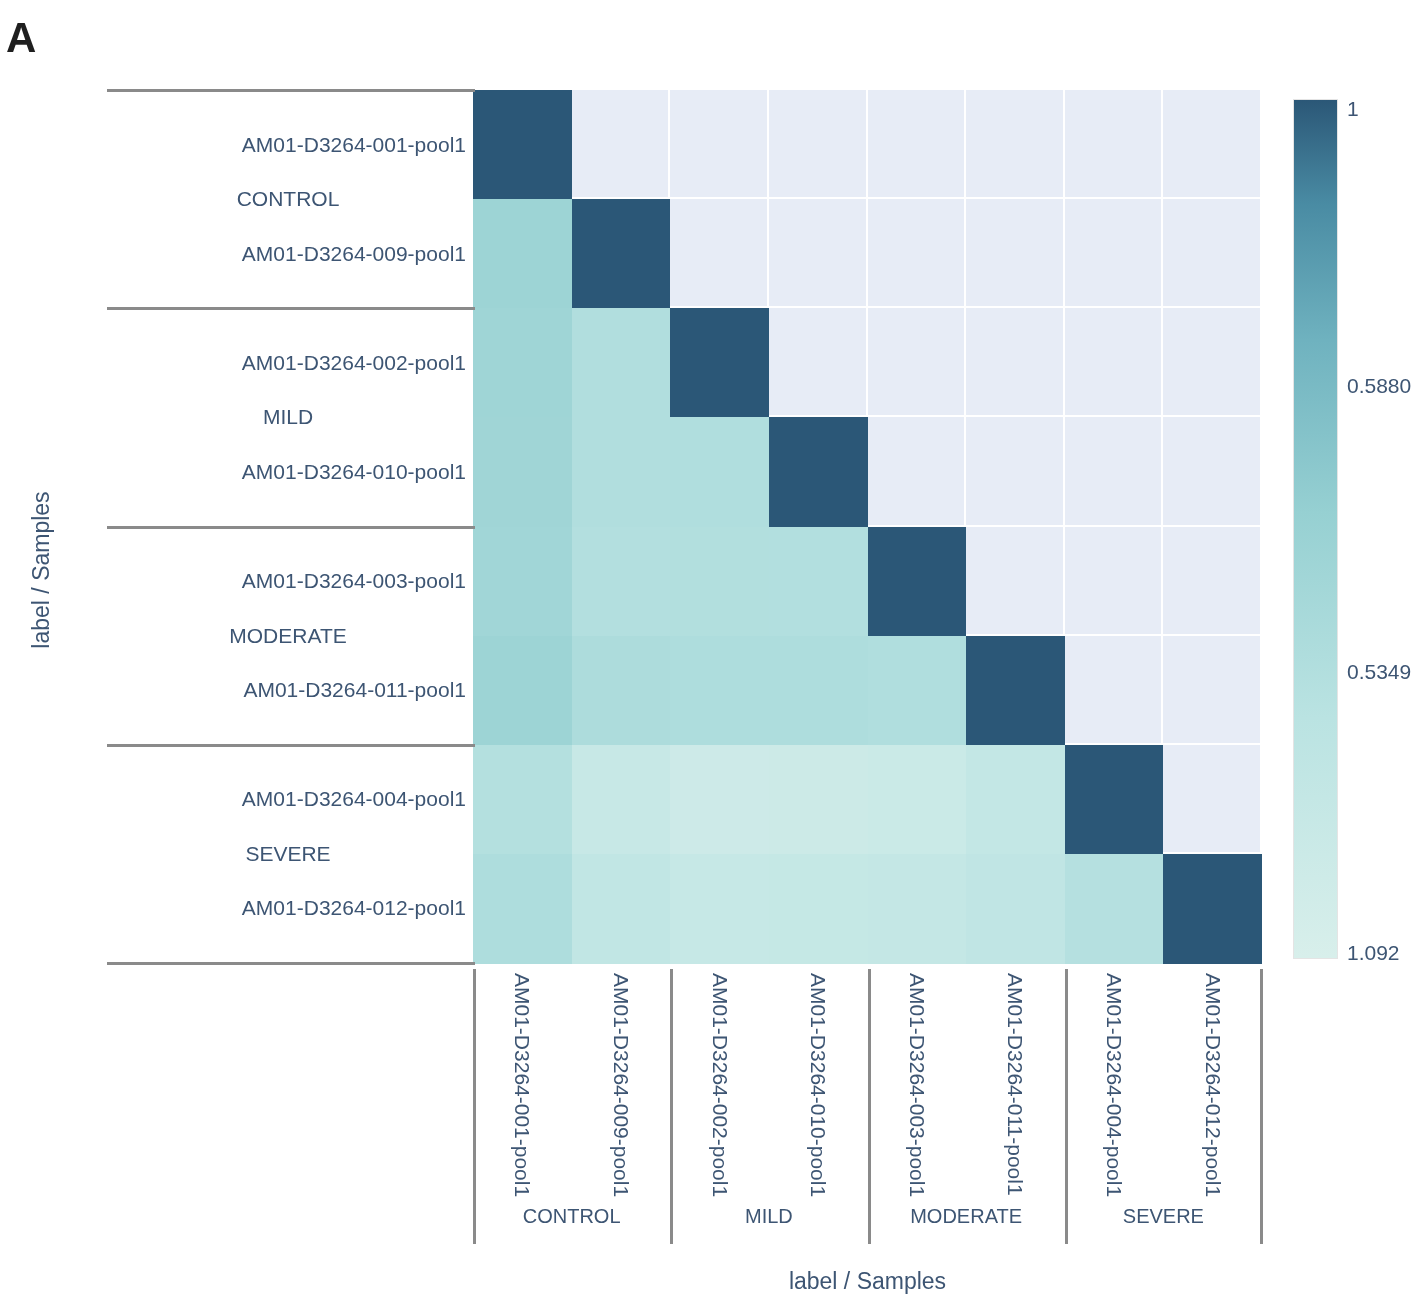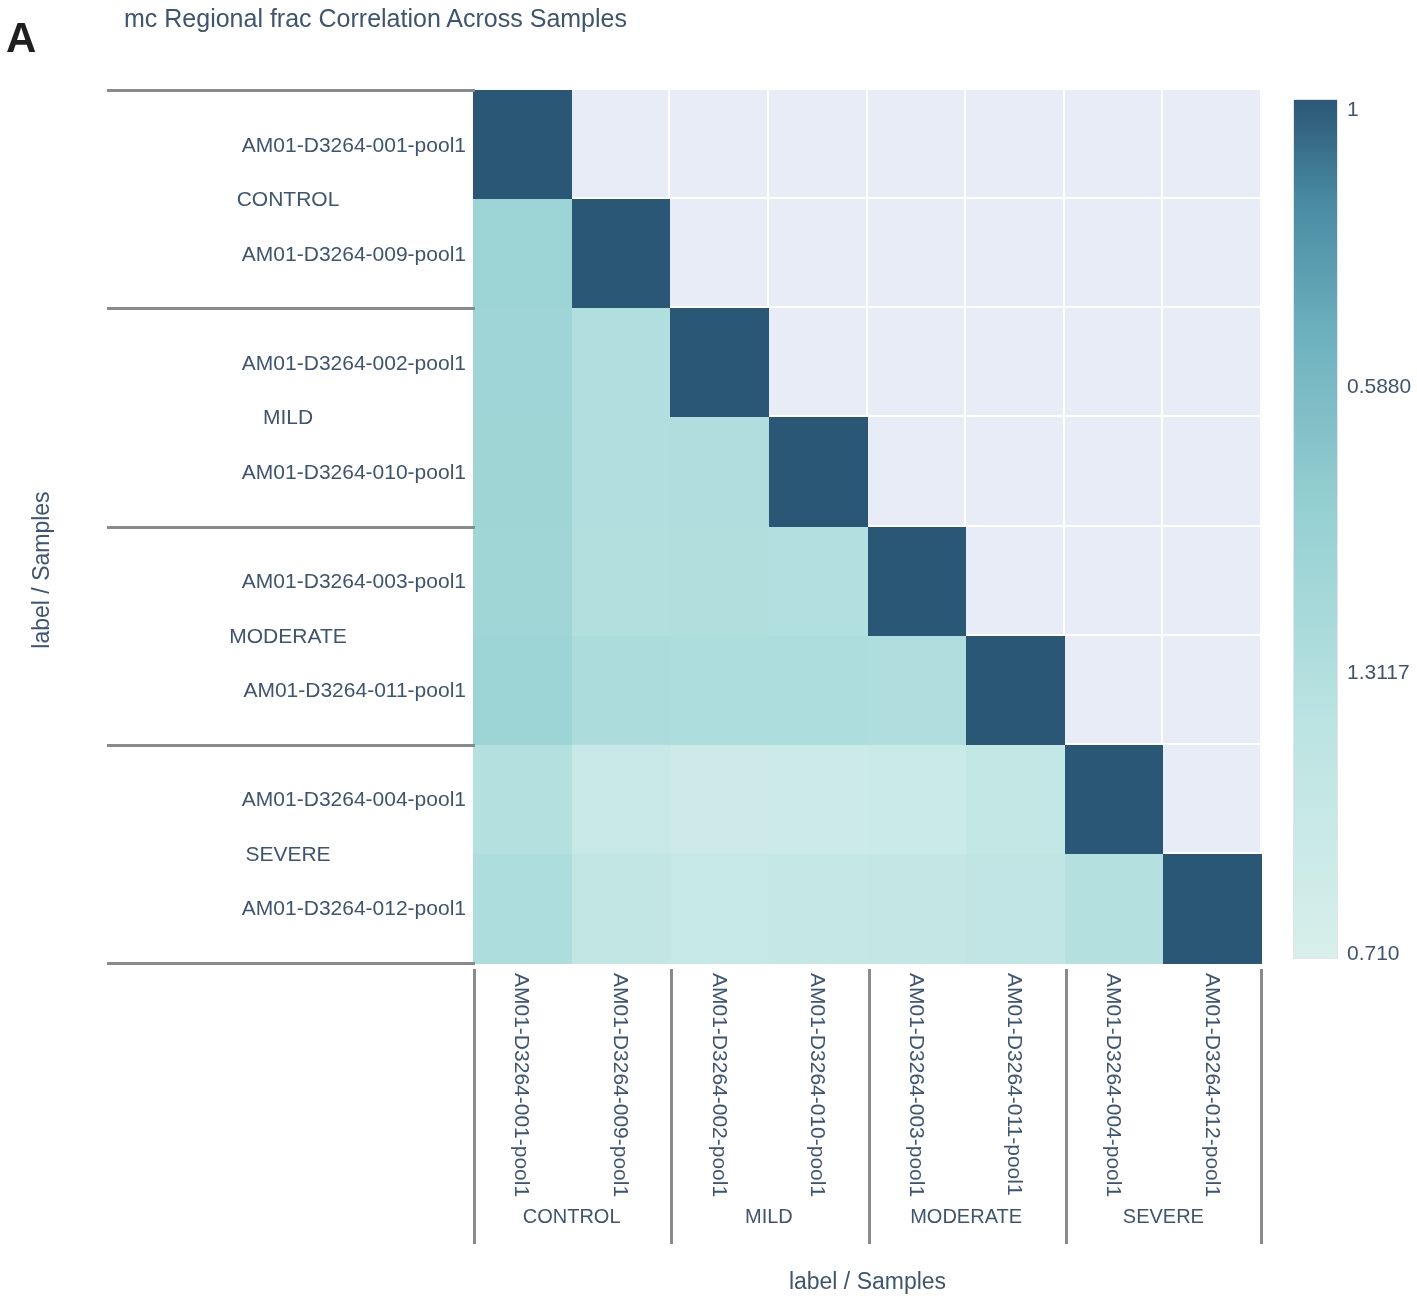--- a/index.html
+++ b/index.html
@@ -114,21 +114,20 @@
     white-space: nowrap;
   }
 </style>
 </head>
 <body>
 
 <div id="root">
 
   <div id="panel-letter">A</div>
 
-  <div id="chart-title">mc Regional frac Correlation Across Samples</div>
 
   <div id="heat-area">
       <div class="hcell" style="left: 0px; top: 0px; width: 99px; height: 110px; background: rgb(43, 87, 119);"></div>
       <div class="hcell" style="left: 98.625px; top: 0px; width: 98.625px; height: 109.125px; background: rgb(231, 236, 246); border-right: 2px solid rgb(255, 255, 255); border-bottom: 2px solid rgb(255, 255, 255);"></div>
       <div class="hcell" style="left: 197.25px; top: 0px; width: 98.625px; height: 109.125px; background: rgb(231, 236, 246); border-right: 2px solid rgb(255, 255, 255); border-bottom: 2px solid rgb(255, 255, 255);"></div>
       <div class="hcell" style="left: 295.875px; top: 0px; width: 98.625px; height: 109.125px; background: rgb(231, 236, 246); border-right: 2px solid rgb(255, 255, 255); border-bottom: 2px solid rgb(255, 255, 255);"></div>
       <div class="hcell" style="left: 394.5px; top: 0px; width: 98.625px; height: 109.125px; background: rgb(231, 236, 246); border-right: 2px solid rgb(255, 255, 255); border-bottom: 2px solid rgb(255, 255, 255);"></div>
       <div class="hcell" style="left: 493.125px; top: 0px; width: 98.625px; height: 109.125px; background: rgb(231, 236, 246); border-right: 2px solid rgb(255, 255, 255); border-bottom: 2px solid rgb(255, 255, 255);"></div>
       <div class="hcell" style="left: 591.75px; top: 0px; width: 98.625px; height: 109.125px; background: rgb(231, 236, 246); border-right: 2px solid rgb(255, 255, 255); border-bottom: 2px solid rgb(255, 255, 255);"></div>
       <div class="hcell" style="left: 690.375px; top: 0px; width: 98.625px; height: 109.125px; background: rgb(231, 236, 246); border-right: 2px solid rgb(255, 255, 255); border-bottom: 2px solid rgb(255, 255, 255);"></div>
@@ -257,18 +256,18 @@
       <div class="x-sep" style="left: 787px;"></div>
     </div>
 
   <div id="x-axis-title">label / Samples</div>
 
   <div id="colorbar-wrap">
     <div id="colorbar-gradient" style="background: linear-gradient(rgb(43, 87, 119) 0%, rgb(73, 139, 163) 12%, rgb(111, 178, 191) 28%, rgb(150, 208, 210) 48%, rgb(186, 227, 226) 72%, rgb(216, 239, 235) 100%);"></div>
     <div id="colorbar-ticks">
         <div class="cb-tick-label" style="top: 10px;">1</div>
         <div class="cb-tick-label" style="top: 287.421px;">0.5880</div>
-        <div class="cb-tick-label" style="top: 572.579px;">1.3117</div>
-        <div class="cb-tick-label" style="top: 854px;">0.710</div>
+        <div class="cb-tick-label" style="top: 572.579px;">0.5349</div>
+        <div class="cb-tick-label" style="top: 854px;">1.092</div>
       </div>
   </div>
 
 </div>
 
 </body></html>

